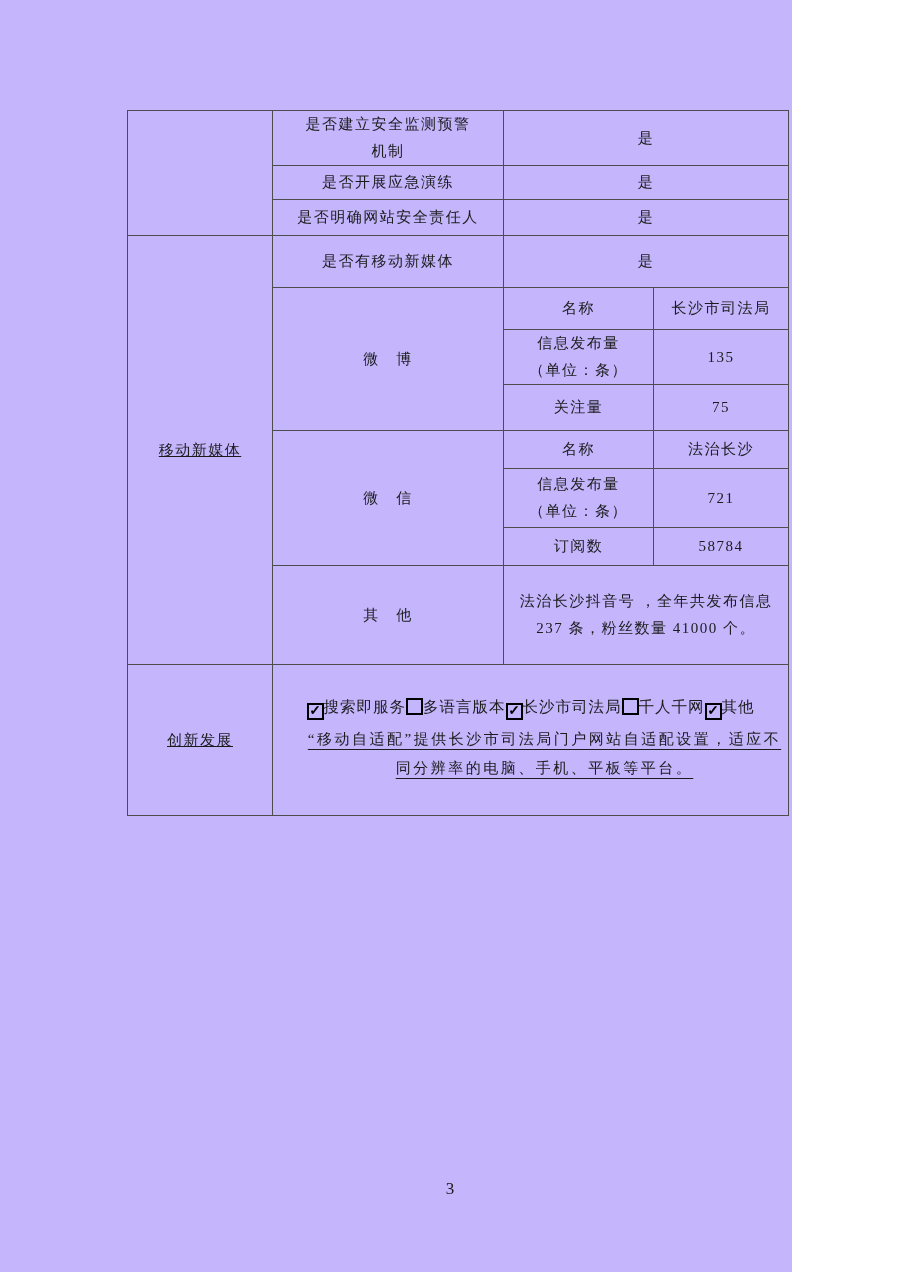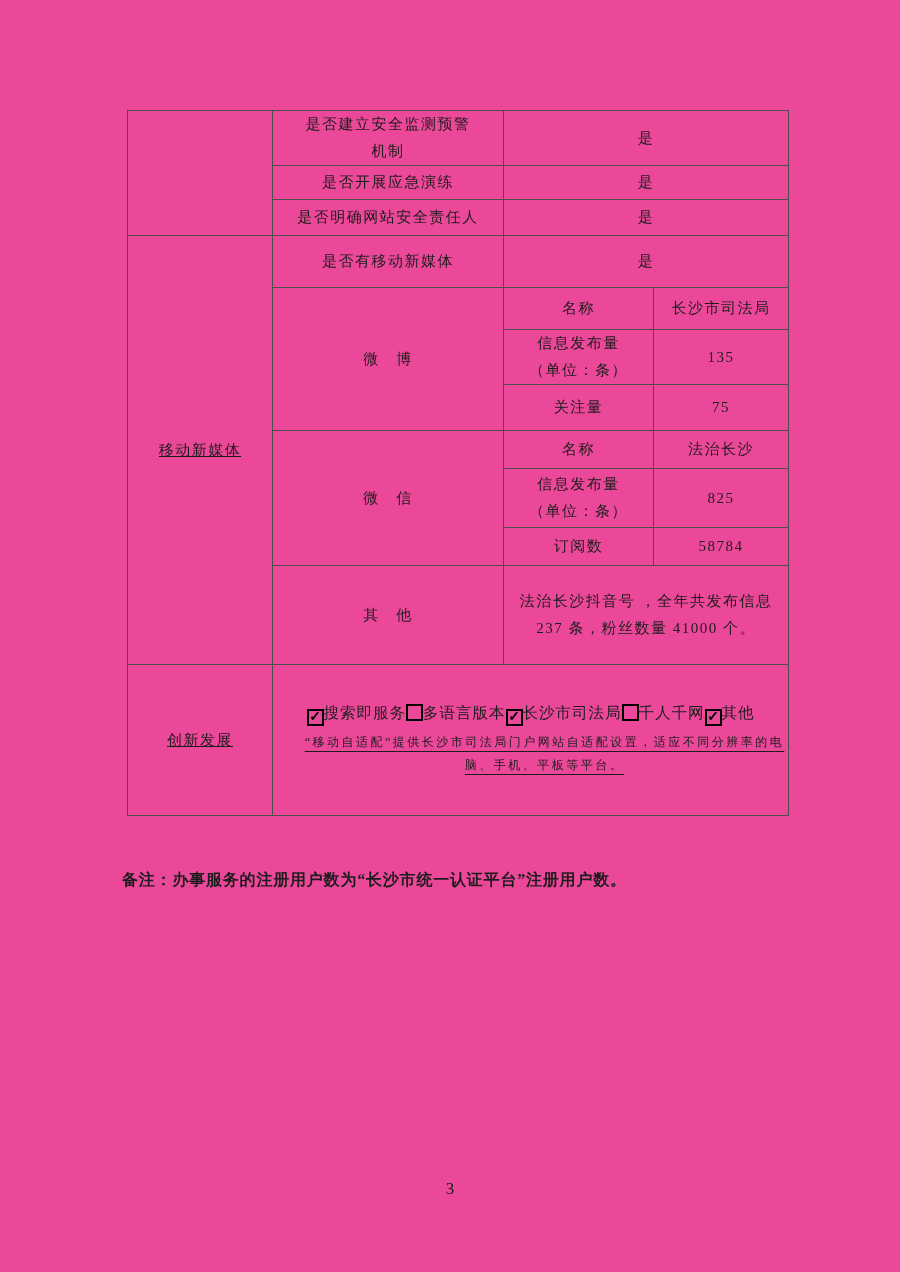--- a/index.html
+++ b/index.html
@@ -9,23 +9,23 @@
     width: 900px;
     height: 1272px;
     font-family: "Liberation Serif", "DejaVu Serif", serif;
     color: #1c1c1c;
     position: relative;
     overflow: hidden;
   }
   .page {
     position: absolute;
     inset: 0;
-    width: 900px;
+    width: 792px;
     height: 1272px;
-    background: #ec4899;
+    background: #c4b5fd;
   }
   table.report {
     position: absolute;
     left: 127px;
     top: 110px;
     width: 661px;
     border-collapse: collapse;
     table-layout: fixed;
   }
   table.report td {
@@ -70,21 +70,21 @@
     letter-spacing: 0;
     color: #000;
     box-sizing: content-box;
   }
   .cb-label {
     font-size: 15.5px;
     letter-spacing: 1px;
     font-family: Liberation Mono, monospace;
   }
   .note-underline {
-    font-size: 12px;
+    font-size: 15px;
     letter-spacing: 2.5px;
     line-height: 1.95;
     text-decoration: underline;
     text-underline-offset: 5px;
     margin-left: 28px;
   }
   .remark {
     position: absolute;
     left: 122px;
     top: 851px;
@@ -154,21 +154,21 @@
       </tr>
 
       <tr style="height:38px">
         <td rowspan="3">微　信</td>
         <td>名称</td>
         <td>法治长沙</td>
       </tr>
       <tr style="height:59px">
         <td class="pre">信息发布量
 （单位：条）</td>
-        <td class="num">825</td>
+        <td class="num">721</td>
       </tr>
       <tr style="height:38px">
         <td>订阅数</td>
         <td class="num">58784</td>
       </tr>
 
       <tr style="height:99px">
         <td>其　他</td>
         <td colspan="2" class="other-content">法治长沙抖音号 ，全年共发布信息 237 条，粉丝数量 41000 个。</td>
       </tr>
@@ -176,17 +176,16 @@
       <tr style="height:151px">
         <td class="group-cell">创新发展</td>
         <td colspan="3" class="innovation-cell">
           <div class="cb-line"><span class="cb">✓</span><span class="cb-label">搜索即服务</span><span class="cb"></span><span class="cb-label">多语言版本</span><span class="cb">✓</span><span class="cb-label">长沙市司法局</span><span class="cb"></span><span class="cb-label">千人千网</span><span class="cb">✓</span><span class="cb-label">其他</span></div>
           <div class="note-underline">“移动自适配”提供长沙市司法局门户网站自适配设置，适应不同分辨率的电脑、手机、平板等平台。</div>
         </td>
       </tr>
     </tbody>
   </table>
 
-  <p class="remark">备注：办事服务的注册用户数为“长沙市统一认证平台”注册用户数。</p>
 
   <div class="page-num">3</div>
 
 </div>
 
 </body></html>

